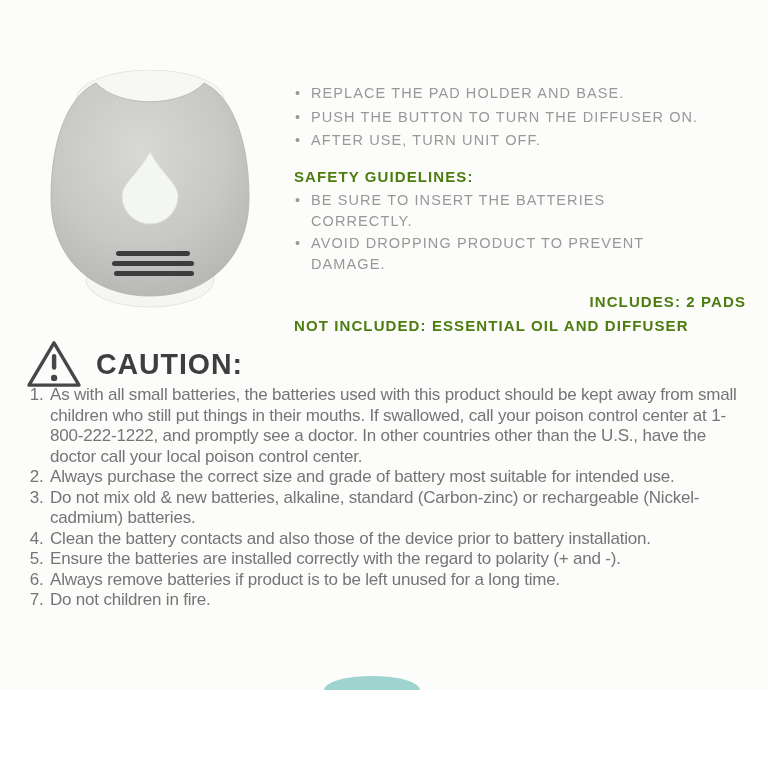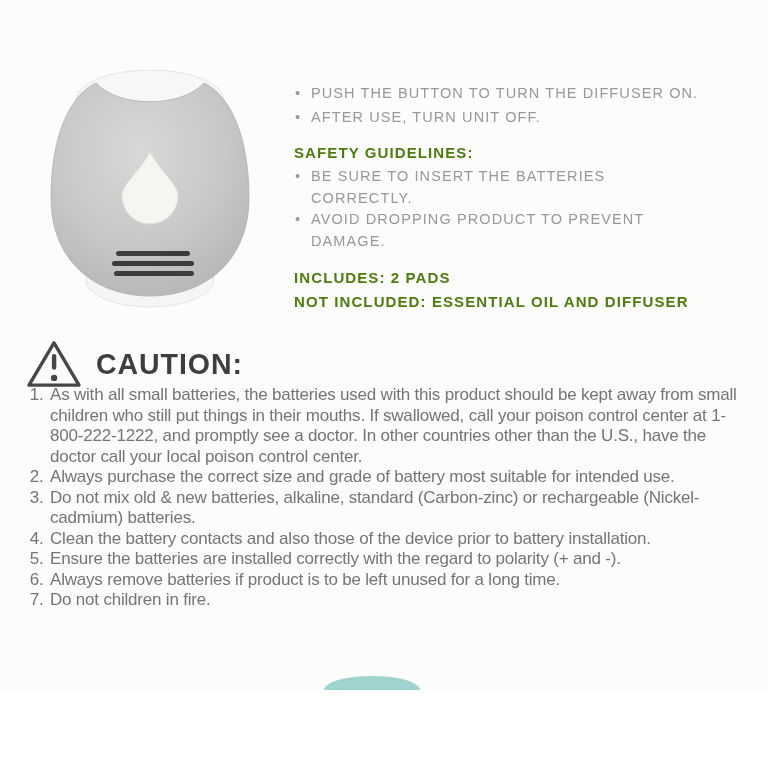--- a/index.html
+++ b/index.html
@@ -51,21 +51,21 @@
   ul.caps-list.safety-list li { line-height: 21.5px; }
   .caps-heading {
     font-size: 15px;
     font-weight: 700;
     letter-spacing: 1.1px;
     color: #4d7c0f;
     line-height: 22px;
     white-space: nowrap;
   }
   .safety-heading { margin-top: 13px; margin-bottom: 2px; }
-  .includes-heading { margin-top: 15px; }
+  .includes-heading { margin-top: 15px; text-align: right; }
   .not-included-heading { margin-top: 2px; }
   
   .caution-header {
     position: absolute; left: 26px; top: 339px;
     display: flex; align-items: center; gap: 14px;
   }
   .warning-icon { display: inline-flex; }
   .caution-title {
     font-size: 30px;
     font-weight: 800;
@@ -124,20 +124,21 @@
                C 144,114 128,104 116,82 Z" fill="#f4f6f2" stroke="#e0e2de" stroke-width="1"></path>
 
       <rect x="82" y="181" width="74" height="5" rx="2.5" fill="#3c3c3c"></rect>
       <rect x="78" y="191" width="82" height="5" rx="2.5" fill="#3c3c3c"></rect>
       <rect x="80" y="201" width="80" height="5" rx="2.5" fill="#3c3c3c"></rect>
     </svg>
   </div>
 
   <div class="instructions">
     <ul class="caps-list">
+      <li>REPLACE THE PAD HOLDER AND BASE.</li>
       <li>PUSH THE BUTTON TO TURN THE DIFFUSER ON.</li>
       <li>AFTER USE, TURN UNIT OFF.</li>
     </ul>
 
     <div class="caps-heading safety-heading">SAFETY GUIDELINES:</div>
     <ul class="caps-list safety-list">
       <li>BE SURE TO INSERT THE BATTERIES CORRECTLY.</li>
       <li>AVOID DROPPING PRODUCT TO PREVENT DAMAGE.</li>
     </ul>
 

